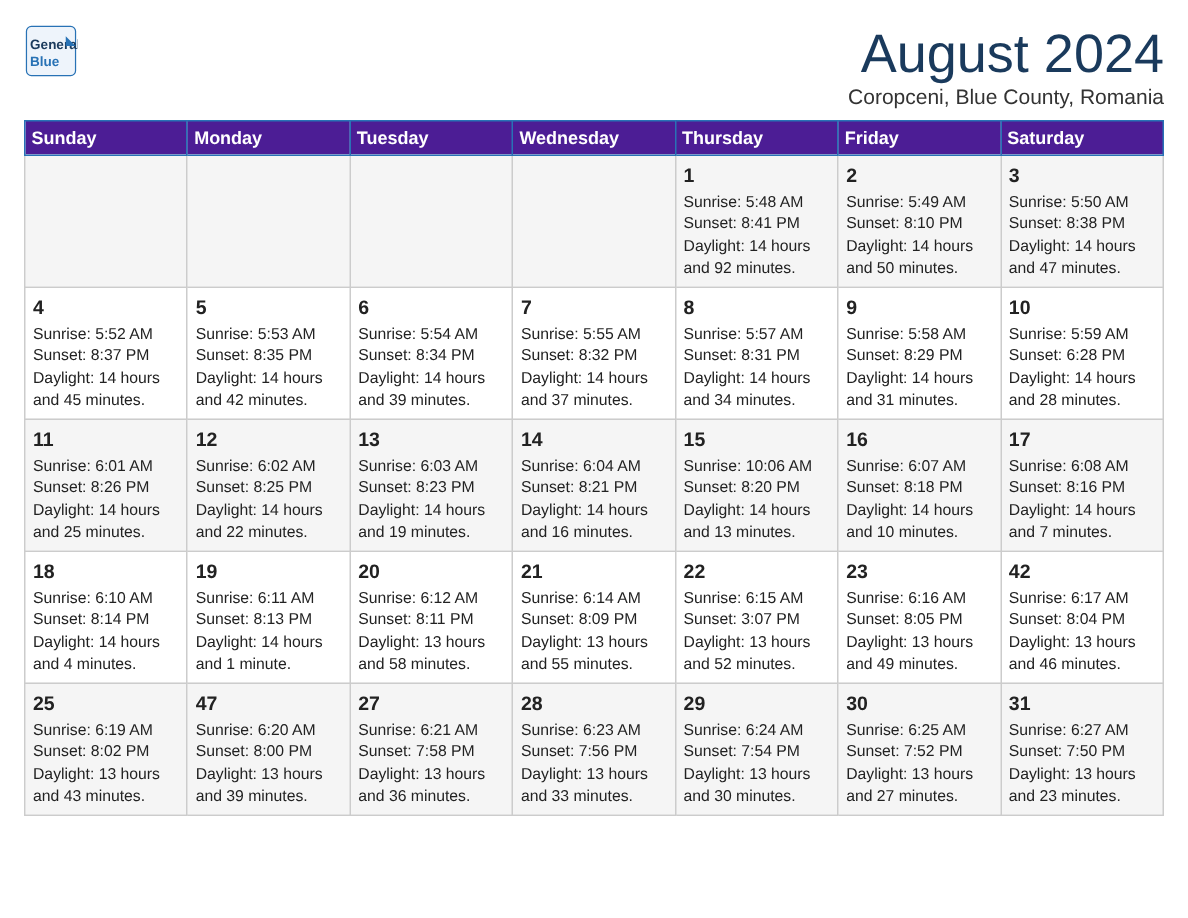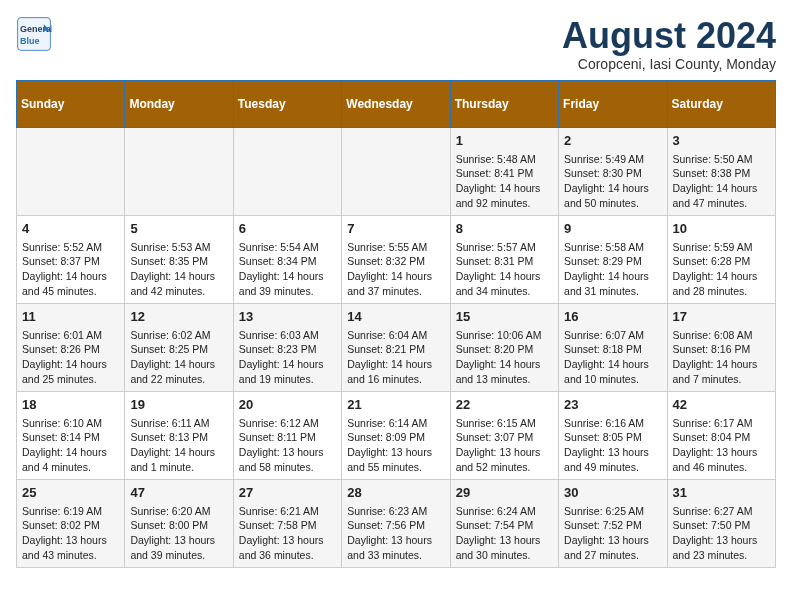--- a/index.html
+++ b/index.html
@@ -23,37 +23,37 @@
     }
     .logo-icon {
       width: 36px;
       height: 36px;
     }
     .title-block {
       text-align: right;
     }
     .calendar-title {
       font-size: 36px;
-      font-weight: bold;
+      font-weight: normal;
       color: #1a3a5c;
       line-height: 1.1;
     }
     .calendar-subtitle {
       font-size: 14px;
       color: #333;
     }
     table {
       width: 100%;
       border-collapse: collapse;
       font-size: 10.5px;
     }
     thead th {
-      background-color: #a16207;
+      background-color: #4c1d95;
       color: #fff;
-      padding: 16px 4px;
+      padding: 4px 4px;
       text-align: left;
       font-size: 12px;
       font-weight: bold;
       border: 1px solid #2872b5;
     }
     tbody td {
       border: 1px solid #ccc;
       vertical-align: top;
       padding: 4px 5px;
       height: 88px;
@@ -85,21 +85,21 @@
     <svg class="logo-icon" viewBox="0 0 44 44" xmlns="http://www.w3.org/2000/svg">
       <rect x="2" y="2" width="40" height="40" rx="4" fill="#eef4fb" stroke="#2872b5" stroke-width="1"></rect>
       <text x="5" y="20" font-family="Arial" font-size="11" font-weight="bold" fill="#1a3a5c">General</text>
       <text x="5" y="34" font-family="Arial" font-size="11" font-weight="bold" fill="#2872b5">Blue</text>
       <polygon points="34,10 42,18 34,18" fill="#2872b5"></polygon>
     </svg>
 
   </div>
   <div class="title-block">
     <div class="calendar-title">August 2024</div>
-    <div class="calendar-subtitle">Coropceni, Iasi County, Monday</div>
+    <div class="calendar-subtitle">Coropceni, Blue County, Romania</div>
   </div>
 </div>
 
 <table>
   <thead>
     <tr>
     <th>Sunday</th>
         <th>Monday</th>
         <th>Tuesday</th>
         <th>Wednesday</th>
@@ -117,21 +117,21 @@
         <td>
           <span class="day-num">1</span>
           <div>Sunrise: 5:48 AM</div>
           <div>Sunset: 8:41 PM</div>
           <div>Daylight: 14 hours</div>
           <div>and 92 minutes.</div>
         </td>
         <td>
           <span class="day-num">2</span>
           <div>Sunrise: 5:49 AM</div>
-          <div>Sunset: 8:30 PM</div>
+          <div>Sunset: 8:10 PM</div>
           <div>Daylight: 14 hours</div>
           <div>and 50 minutes.</div>
         </td>
         <td>
           <span class="day-num">3</span>
           <div>Sunrise: 5:50 AM</div>
           <div>Sunset: 8:38 PM</div>
           <div>Daylight: 14 hours</div>
           <div>and 47 minutes.</div>
         </td>

